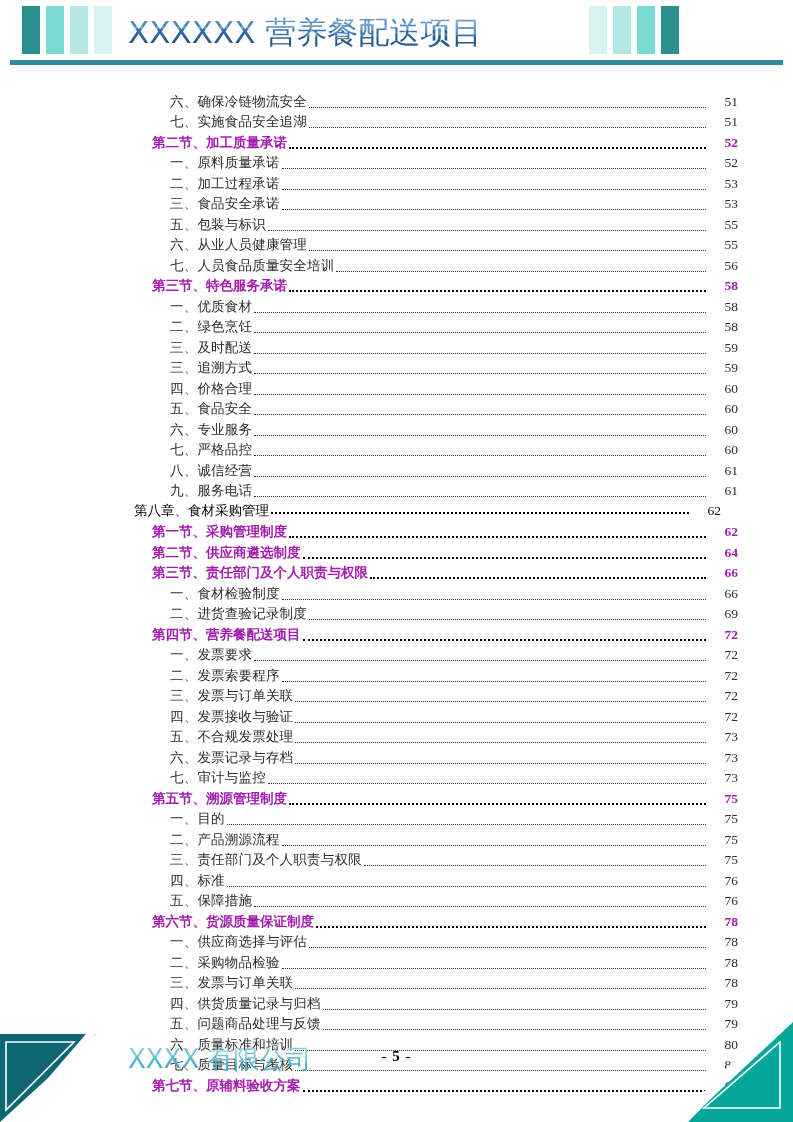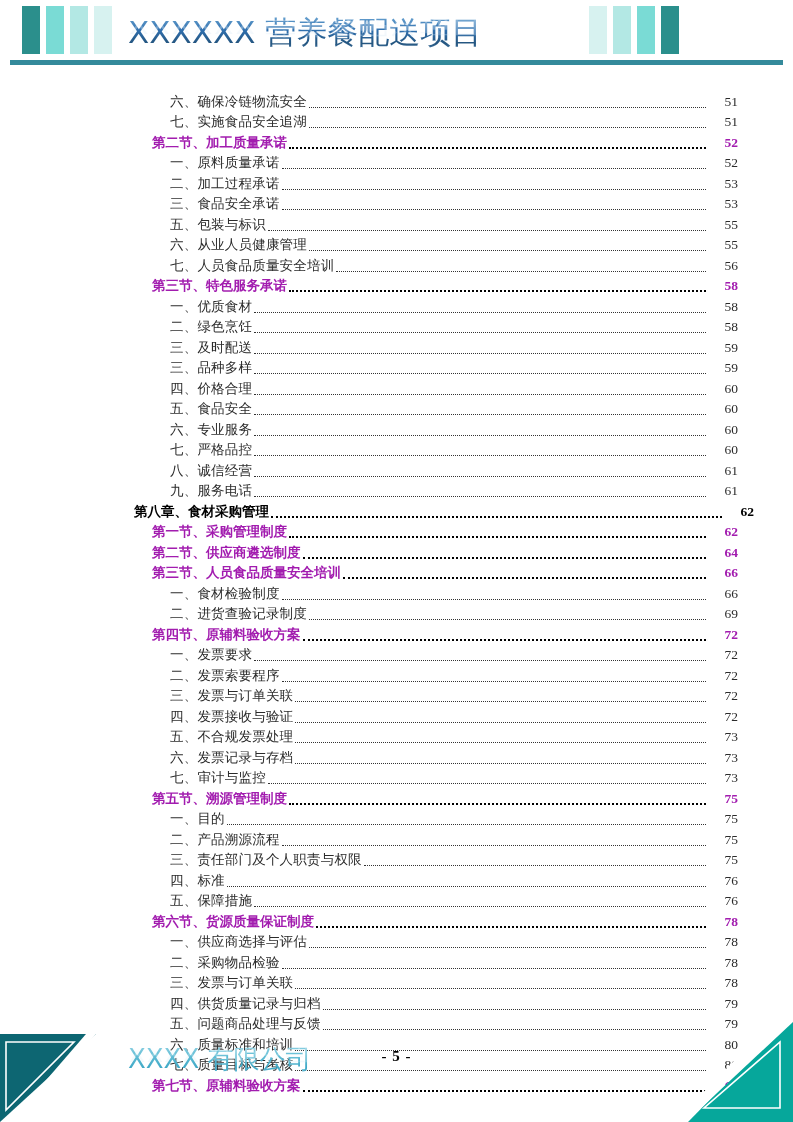--- a/index.html
+++ b/index.html
@@ -121,21 +121,21 @@
   }
   .toc-page {
     flex: 0 0 auto;
     width: 28px;
     text-align: right;
     line-height: 19px;
     padding-left: 4px;
   }
 
   
-  .lvl-chapter { padding-left: 134px; padding-right: 39px; font-weight: bold; color: #000; }
+  .lvl-chapter { padding-left: 134px; padding-right: 72px; font-weight: normal; color: #000; align-items: center; }
   .lvl-section { padding-left: 152px; padding-right: 55px; font-weight: bold; color: #a21caf; }
   .lvl-item    { padding-left: 170px; padding-right: 55px; font-weight: normal; color: #2b2b2b; }
 
   .lvl-chapter .toc-leader::after,
   .lvl-section .toc-leader::after { border-bottom: 2px dotted #000; bottom: 3px; }
 
   .lvl-item .toc-label { letter-spacing: 0.2px; }
 
   
   #footer {
@@ -287,21 +287,21 @@
       <span class="toc-label">二、绿色烹饪</span>
       <span class="toc-leader"></span>
       <span class="toc-page">58</span>
     </div>
     <div class="toc-row lvl-item">
       <span class="toc-label">三、及时配送</span>
       <span class="toc-leader"></span>
       <span class="toc-page">59</span>
     </div>
     <div class="toc-row lvl-item">
-      <span class="toc-label">三、品种多样</span>
+      <span class="toc-label">三、追溯方式</span>
       <span class="toc-leader"></span>
       <span class="toc-page">59</span>
     </div>
     <div class="toc-row lvl-item">
       <span class="toc-label">四、价格合理</span>
       <span class="toc-leader"></span>
       <span class="toc-page">60</span>
     </div>
     <div class="toc-row lvl-item">
       <span class="toc-label">五、食品安全</span>
@@ -337,36 +337,36 @@
       <span class="toc-label">第一节、采购管理制度</span>
       <span class="toc-leader"></span>
       <span class="toc-page">62</span>
     </div>
     <div class="toc-row lvl-section">
       <span class="toc-label">第二节、供应商遴选制度</span>
       <span class="toc-leader"></span>
       <span class="toc-page">64</span>
     </div>
     <div class="toc-row lvl-section">
-      <span class="toc-label">第三节、人员食品质量安全培训</span>
+      <span class="toc-label">第三节、责任部门及个人职责与权限</span>
       <span class="toc-leader"></span>
       <span class="toc-page">66</span>
     </div>
     <div class="toc-row lvl-item">
       <span class="toc-label">一、食材检验制度</span>
       <span class="toc-leader"></span>
       <span class="toc-page">66</span>
     </div>
     <div class="toc-row lvl-item">
       <span class="toc-label">二、进货查验记录制度</span>
       <span class="toc-leader"></span>
       <span class="toc-page">69</span>
     </div>
     <div class="toc-row lvl-section">
-      <span class="toc-label">第四节、原辅料验收方案</span>
+      <span class="toc-label">第四节、营养餐配送项目</span>
       <span class="toc-leader"></span>
       <span class="toc-page">72</span>
     </div>
     <div class="toc-row lvl-item">
       <span class="toc-label">一、发票要求</span>
       <span class="toc-leader"></span>
       <span class="toc-page">72</span>
     </div>
     <div class="toc-row lvl-item">
       <span class="toc-label">二、发票索要程序</span>

